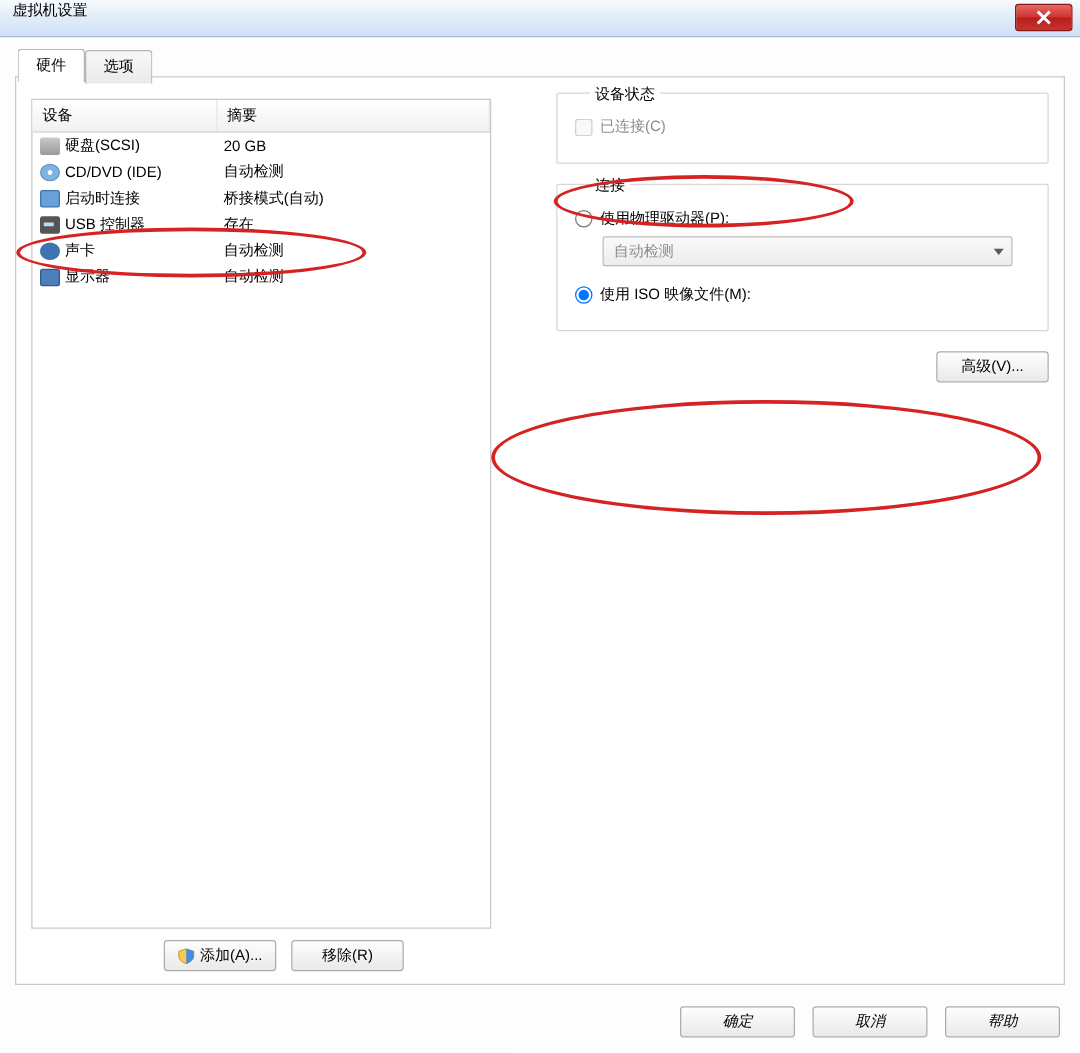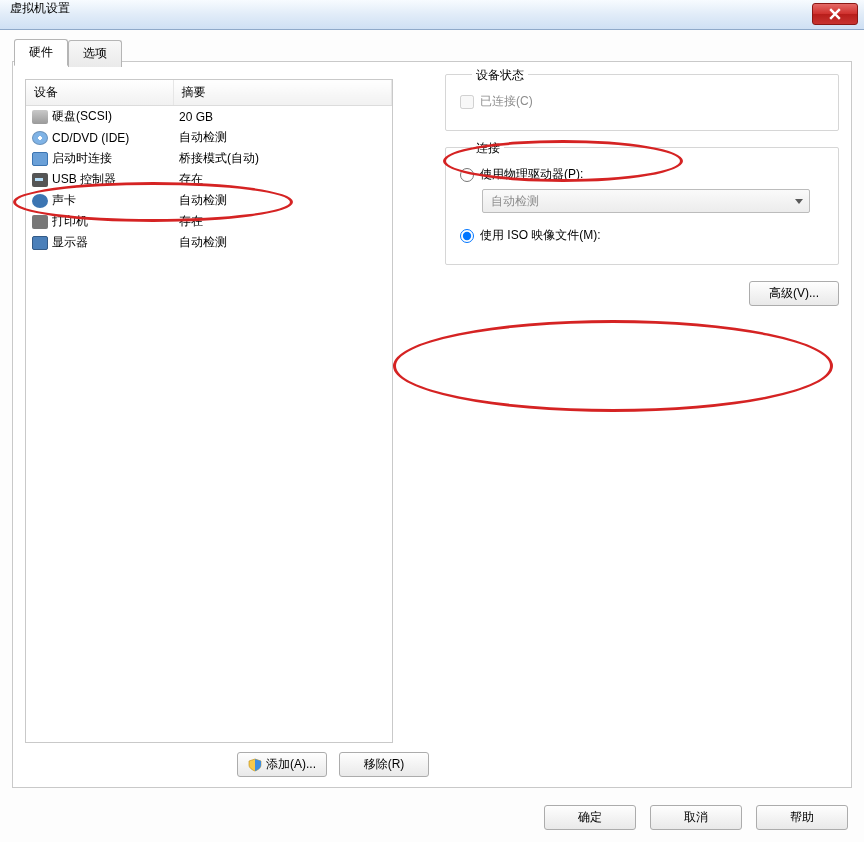--- a/index.html
+++ b/index.html
@@ -123,21 +123,21 @@
     vertical-align: middle;
     margin-right: 4px;
   }
   .dev-label { vertical-align: middle; }
   .left-buttons {
     position: absolute;
     bottom: 10px;
     left: 12px;
     width: 404px;
     display: flex;
-    justify-content: flex-end;
+    justify-content: center;
     gap: 12px;
   }
   .btn {
     min-width: 90px;
     height: 25px;
     border: 1px solid #acacac;
     border-radius: 3px;
     background: linear-gradient(to bottom,#fefefe,#e9e9e9);
     font-size: 12px;
     display: inline-flex;
@@ -209,21 +209,21 @@
     display:flex; gap:8px; align-items:center; margin-top:6px; margin-left:22px;
   }
   .iso-row .dropdown { width: 214px; color:#000; background:#fff; }
   .physical-row { margin-left:22px; margin-top:4px; }
   .advanced-row {
     display:flex; justify-content:flex-end; margin-top:2px;
   }
   .footer {
     position:absolute;
     bottom:12px; right:16px;
-    display:flex; gap:14px;
+    display:flex; gap:14px;font-style:italic;
   }
   .footer .btn { min-width:92px; }
 
   
   .ellipse {
     position:absolute;
     border:3px solid #d52323;
     border-radius:50%;
     pointer-events:none;
   }
@@ -290,24 +290,20 @@
             </tr>
             <tr>
               <td class="col-device"><span class="dev-icon ico-usb"></span><span class="dev-label">USB 控制器</span></td>
               <td>存在</td>
             </tr>
             <tr>
               <td class="col-device"><span class="dev-icon ico-sound"></span><span class="dev-label">声卡</span></td>
               <td>自动检测</td>
             </tr>
             <tr>
-              <td class="col-device"><span class="dev-icon ico-printer"></span><span class="dev-label">打印机</span></td>
-              <td>存在</td>
-            </tr>
-            <tr>
               <td class="col-device"><span class="dev-icon ico-display"></span><span class="dev-label">显示器</span></td>
               <td>自动检测</td>
             </tr>
           </tbody>
         </table>
       </div>
 
       <div class="left-buttons">
         <div class="btn">
           <span class="shield-icon">

